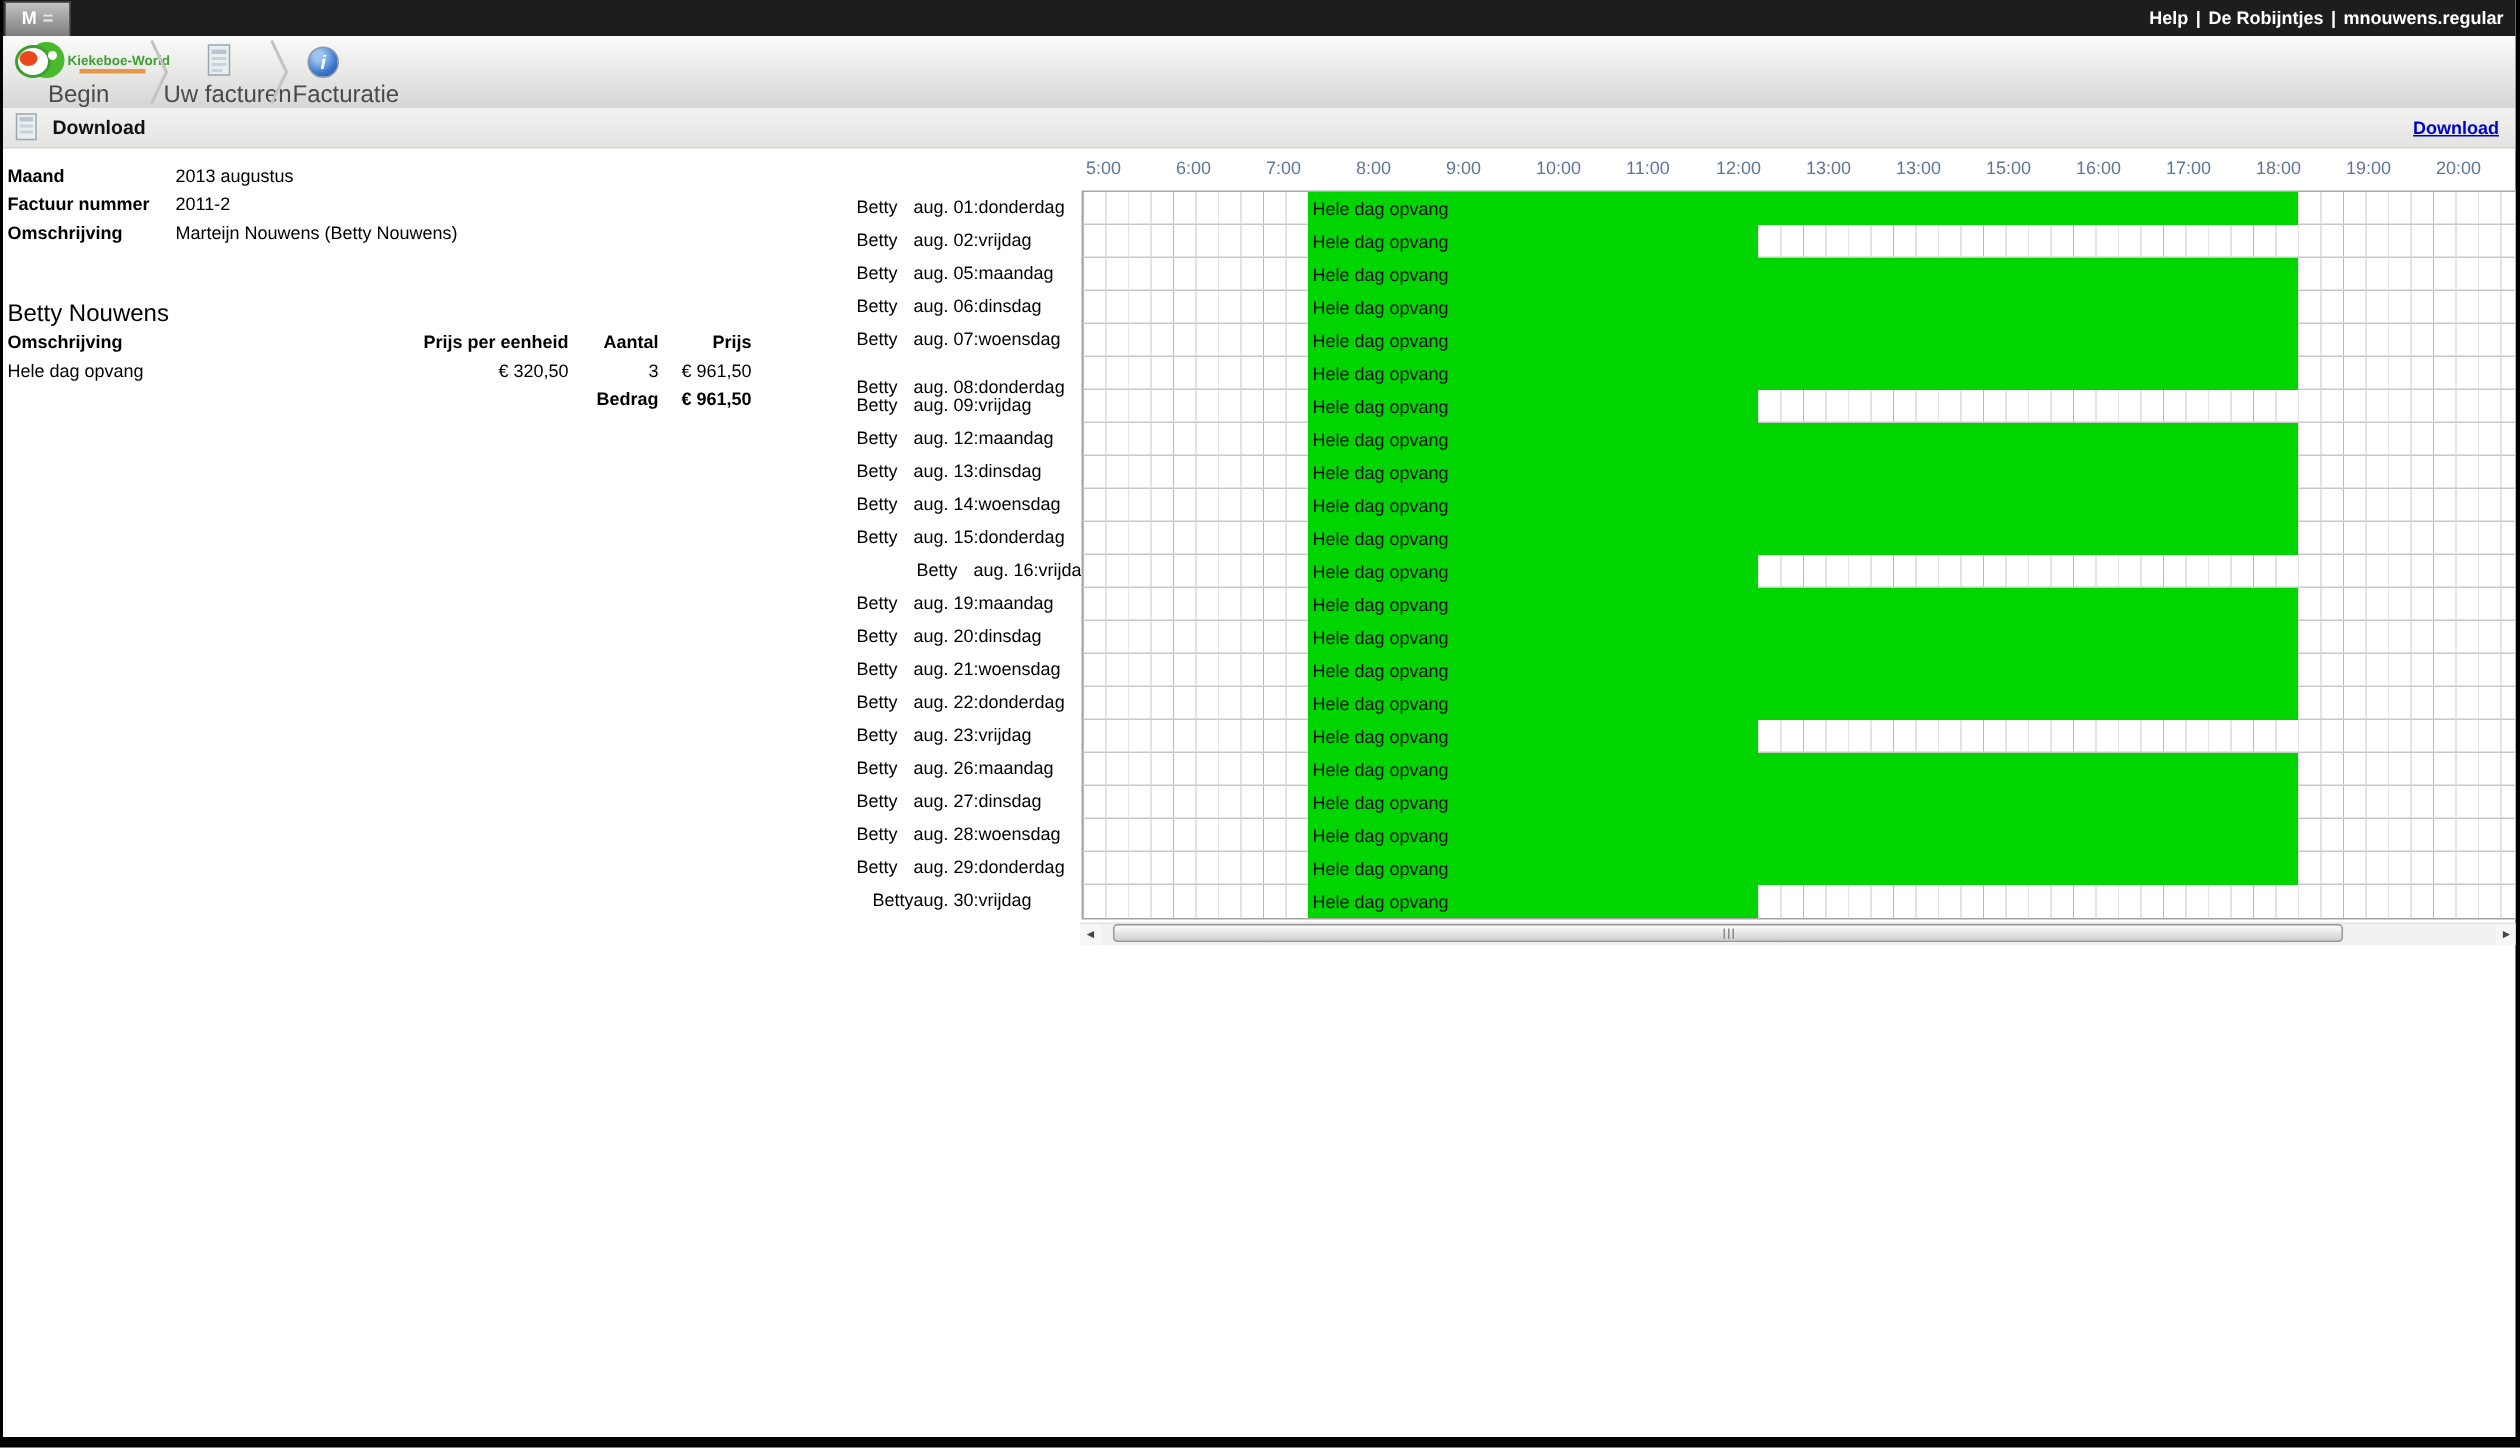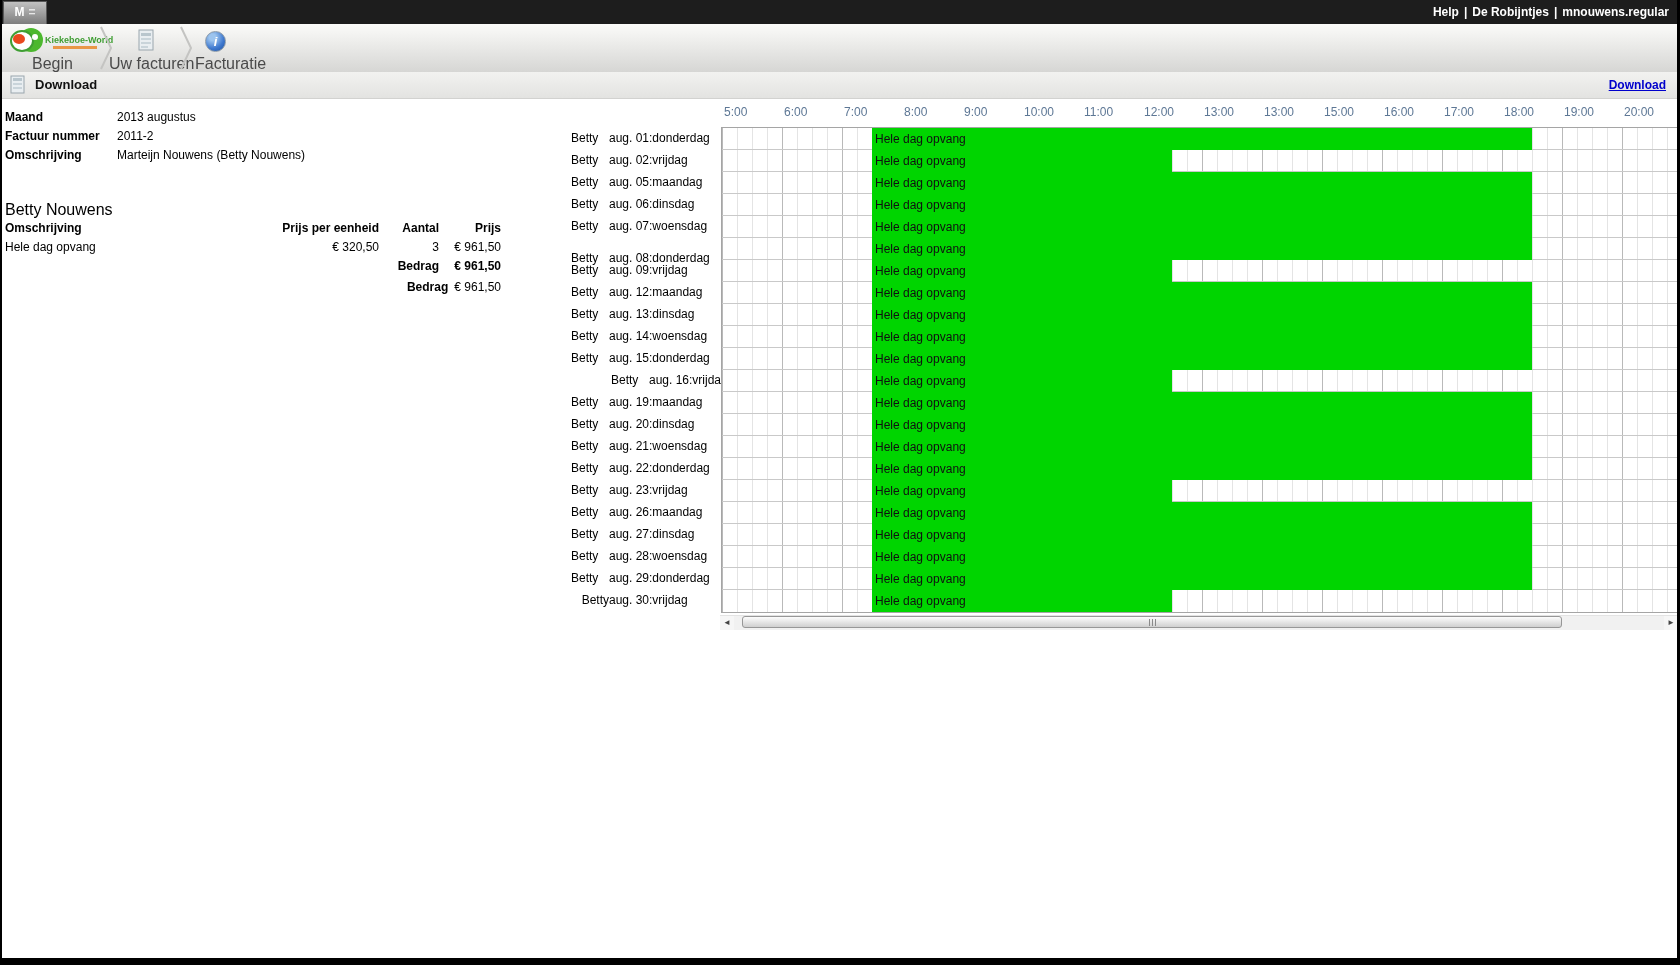--- a/index.html
+++ b/index.html
@@ -165,21 +165,20 @@
           <span class="c2">€ 320,50</span>
           <span class="c3">3</span>
           <span class="c4">€ 961,50</span>
         </div>
         <div class="t-row t-sub">
           <span class="c1"></span>
           <span class="c2"></span>
           <span class="c3">Bedrag</span>
           <span class="c4">€ 961,50</span>
         </div>
-        <div class="t-total"><span class="tl">Bedrag</span><span class="tv">€ 961,50</span></div>
       </div>
   </section>
 
   <section>
     <div id="hour-labels">
         <span class="hour-label" style="left: 722px; color: rgb(93, 119, 149);">5:00</span>
         <span class="hour-label" style="left: 782px; color: rgb(93, 119, 149);">6:00</span>
         <span class="hour-label" style="left: 842px; color: rgb(93, 119, 149);">7:00</span>
         <span class="hour-label" style="left: 902px; color: rgb(93, 119, 149);">8:00</span>
         <span class="hour-label" style="left: 962px; color: rgb(93, 119, 149);">9:00</span>

